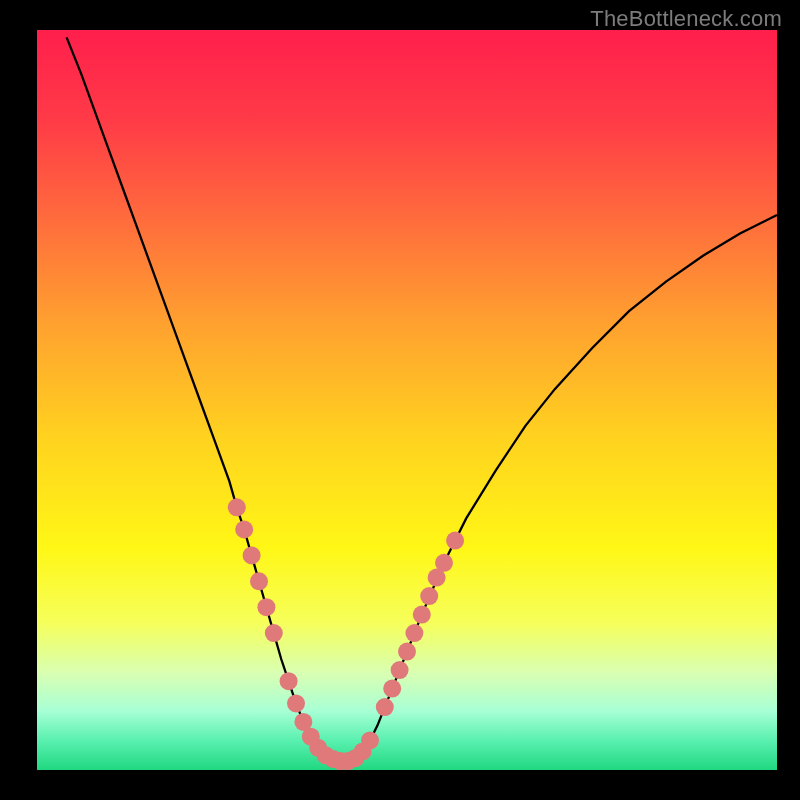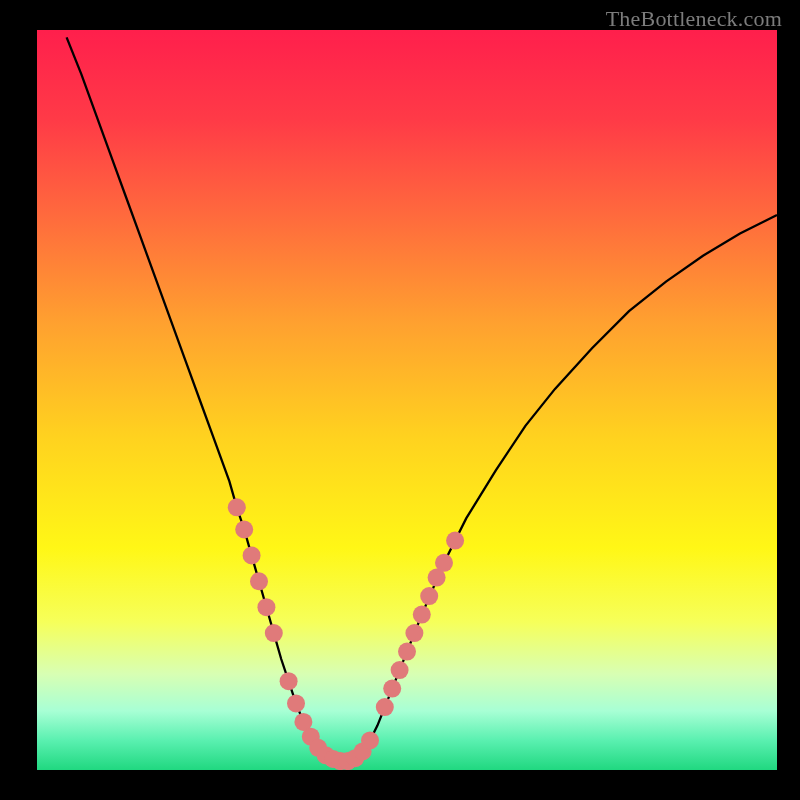--- a/index.html
+++ b/index.html
@@ -29,21 +29,20 @@
   }
   .watermark {
     position: absolute;
     top: 6px;
     right: 18px;
     color: #7c7c7c;
     font-size: 22px;
     font-weight: 500;
     letter-spacing: 0.2px;
     user-select: none;
-    font-family: Liberation Serif, serif;
   }
 </style>
 </head>
 <body>
 
 <div class="frame">
   <div class="watermark">TheBottleneck.com</div>
   <div class="plot">
     <svg id="chart-svg" width="740" height="740" viewBox="0 0 740 740" preserveAspectRatio="none">
       <defs>

